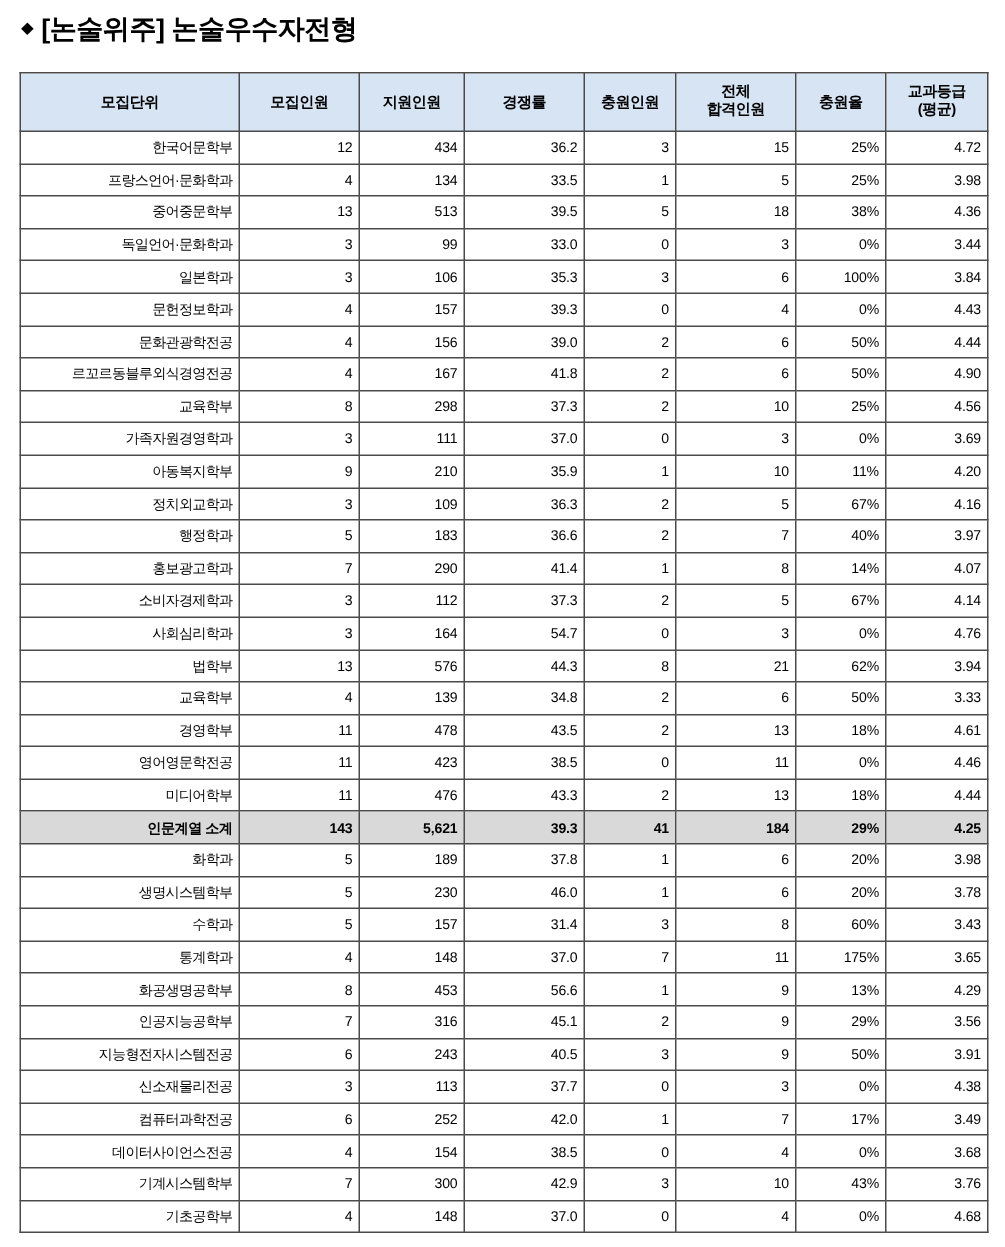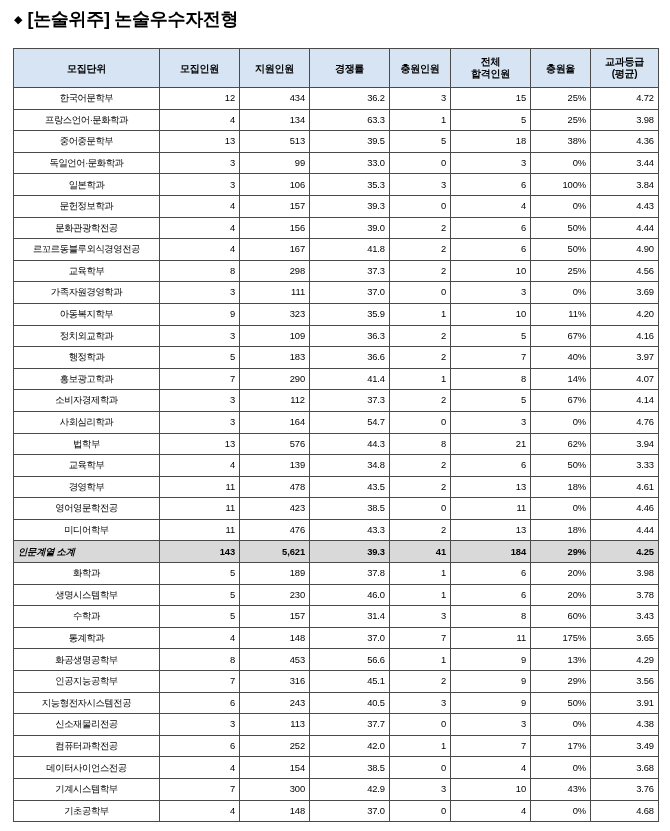--- a/index.html
+++ b/index.html
@@ -70,37 +70,36 @@
     height: 39px;
     font-size: 10px;
     letter-spacing: -0.3px;
     border-bottom: 1px solid #4a4a4a;
   }
   thead th .hl2 {
     display: block;
     line-height: 1.25;
   }
   td.unit {
-    text-align: center;
+    text-align: right;
     letter-spacing: -0.45px;
     padding-left: 4px;
   }
   td.num {
     text-align: right;
     padding-right: 5px;
     letter-spacing: -0.1px;
   }
   tr.subtotal td {
     background: #d9d9d9;
     font-weight: bold;
   }
   tr.subtotal td.unit {
-    text-align: left;
+    text-align: right;
     letter-spacing: -0.3px;
-    font-style: italic;
   }
   
   col.c-unit  { width: 146px; }
   col.c-cap   { width: 80px; }
   col.c-app   { width: 70px; }
   col.c-rate  { width: 80px; }
   col.c-fill  { width: 61px; }
   col.c-pass  { width: 80px; }
   col.c-fr    { width: 60px; }
   col.c-gr    { width: 68px; }
@@ -153,21 +152,21 @@
             <td class="num">36.2</td>
             <td class="num">3</td>
             <td class="num">15</td>
             <td class="num">25%</td>
             <td class="num">4.72</td>
           </tr>
           <tr class="data">
             <td class="unit">프랑스언어·문화학과</td>
             <td class="num">4</td>
             <td class="num">134</td>
-            <td class="num">63.3</td>
+            <td class="num">33.5</td>
             <td class="num">1</td>
             <td class="num">5</td>
             <td class="num">25%</td>
             <td class="num">3.98</td>
           </tr>
           <tr class="data">
             <td class="unit">중어중문학부</td>
             <td class="num">13</td>
             <td class="num">513</td>
             <td class="num">39.5</td>
@@ -242,21 +241,21 @@
             <td class="num">111</td>
             <td class="num">37.0</td>
             <td class="num">0</td>
             <td class="num">3</td>
             <td class="num">0%</td>
             <td class="num">3.69</td>
           </tr>
           <tr class="data">
             <td class="unit">아동복지학부</td>
             <td class="num">9</td>
-            <td class="num">323</td>
+            <td class="num">210</td>
             <td class="num">35.9</td>
             <td class="num">1</td>
             <td class="num">10</td>
             <td class="num">11%</td>
             <td class="num">4.20</td>
           </tr>
           <tr class="data">
             <td class="unit">정치외교학과</td>
             <td class="num">3</td>
             <td class="num">109</td>

